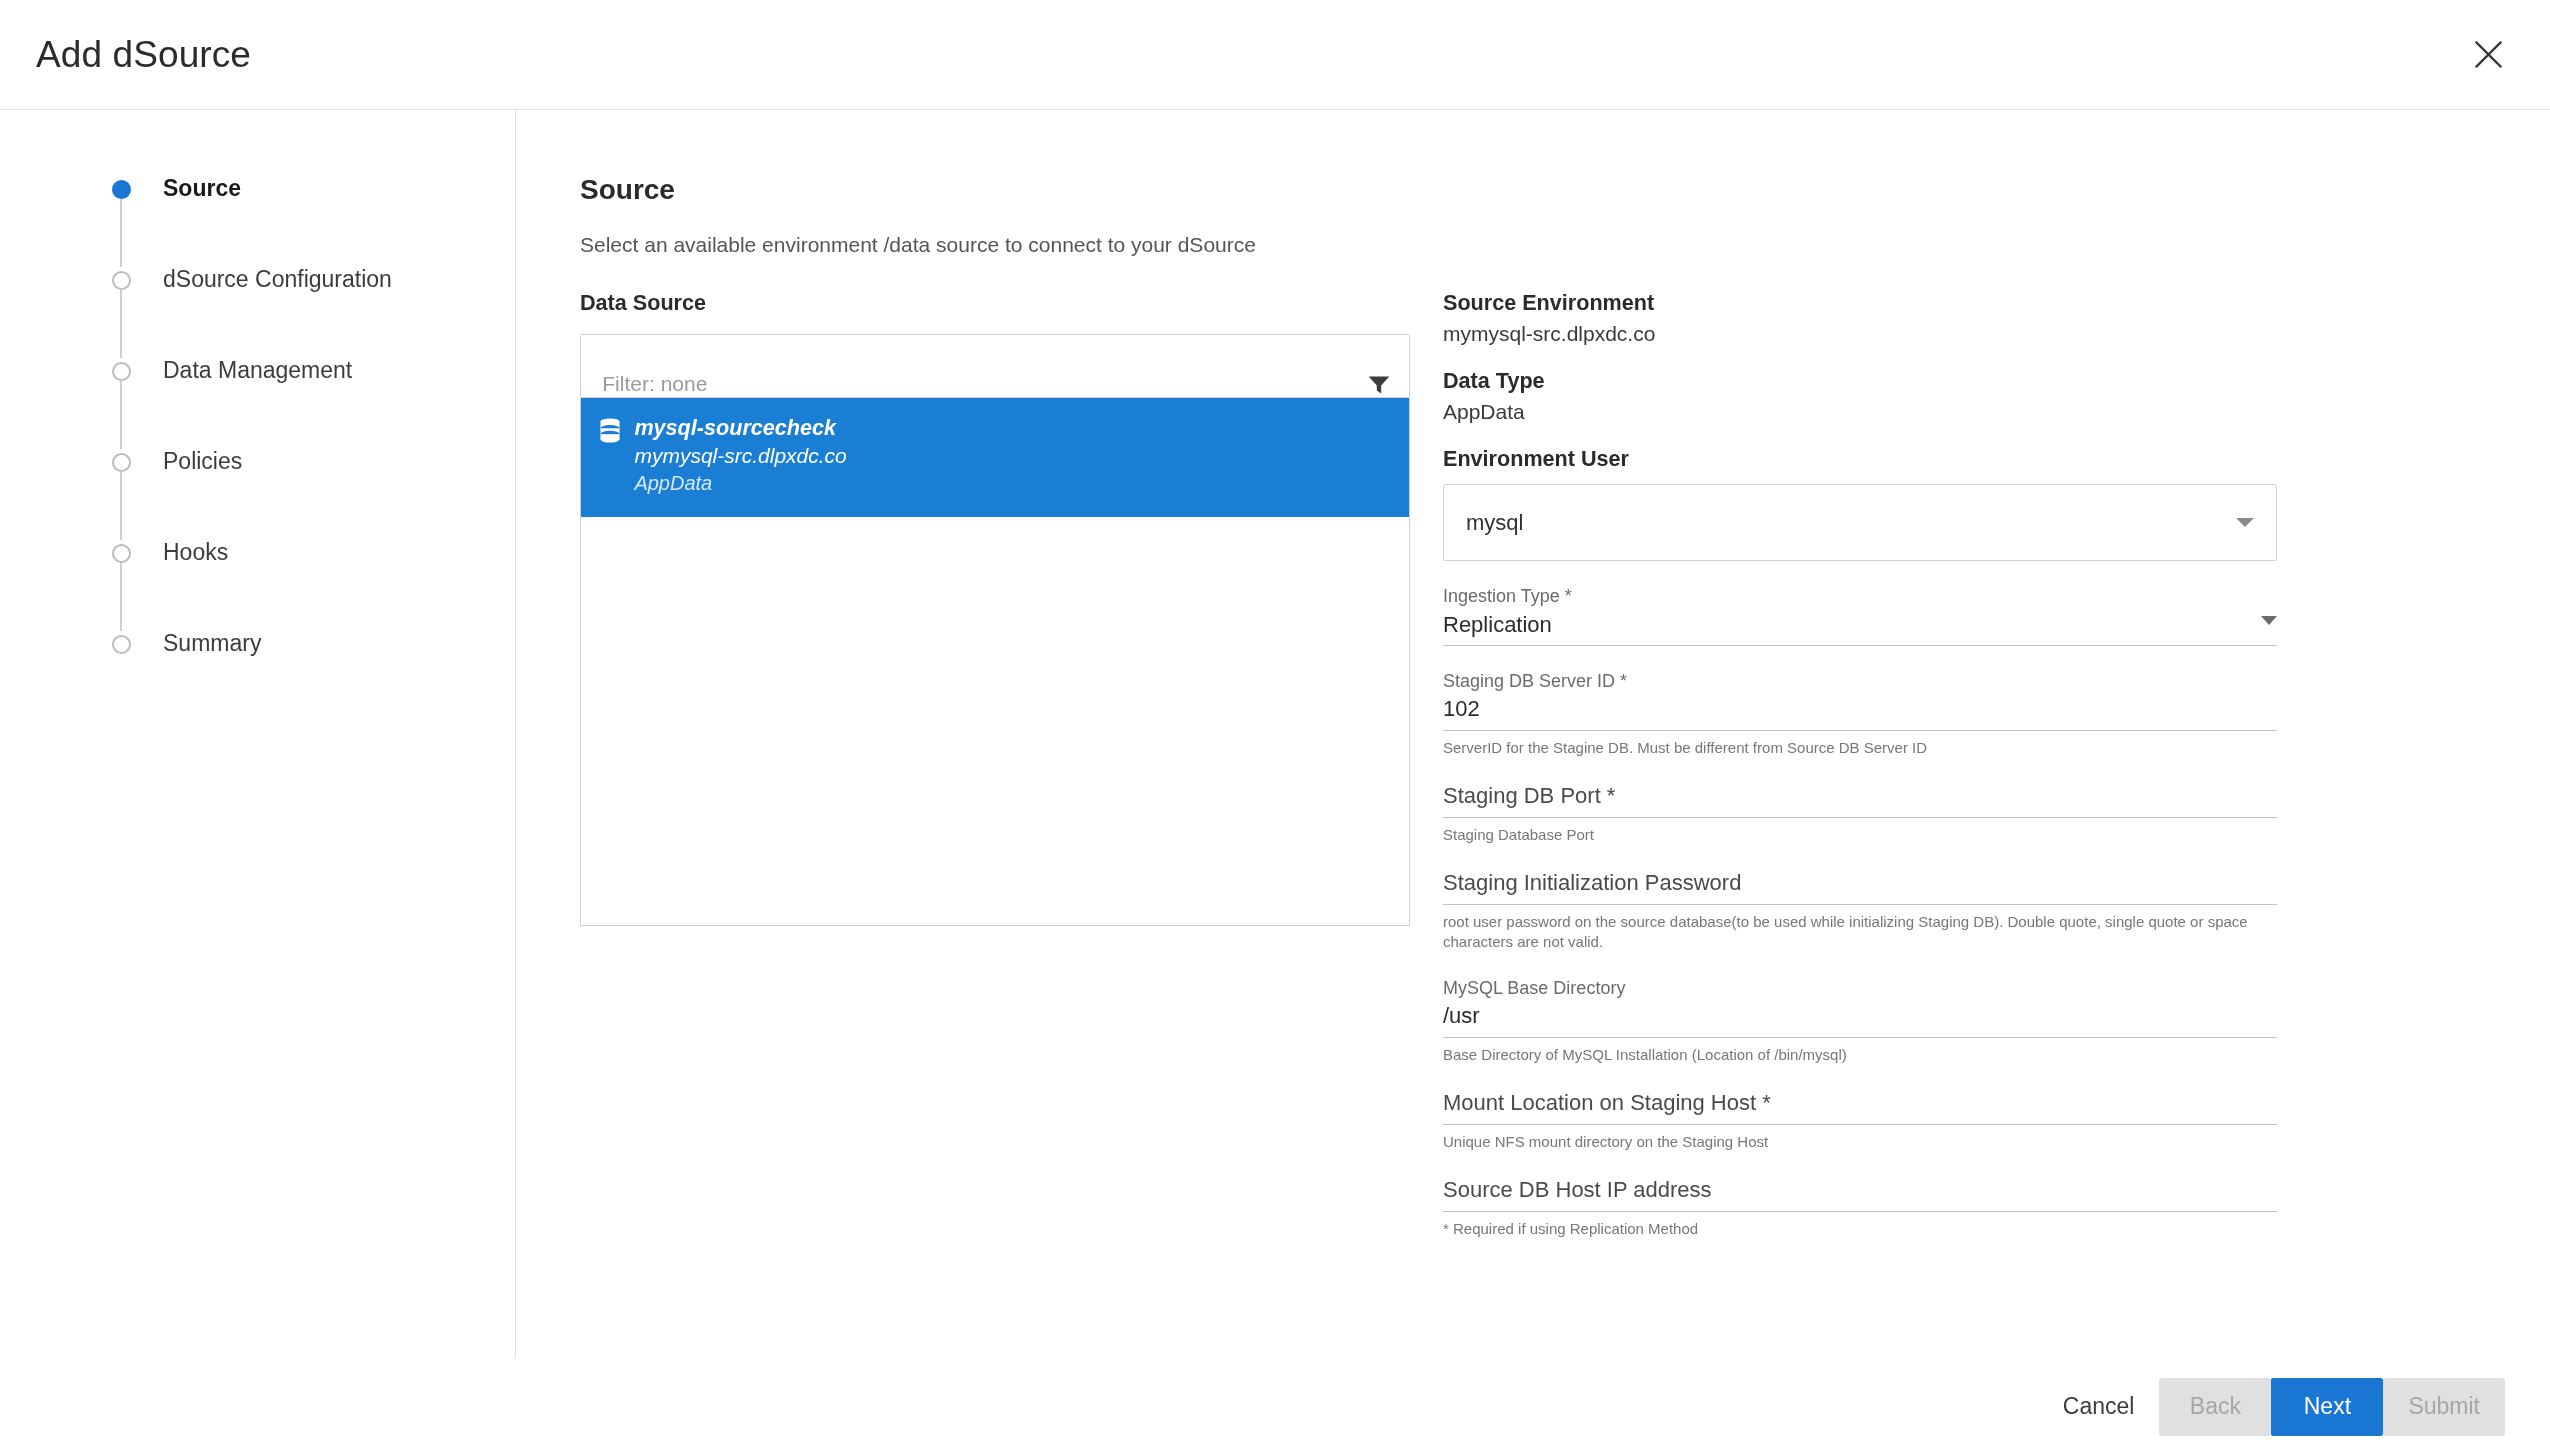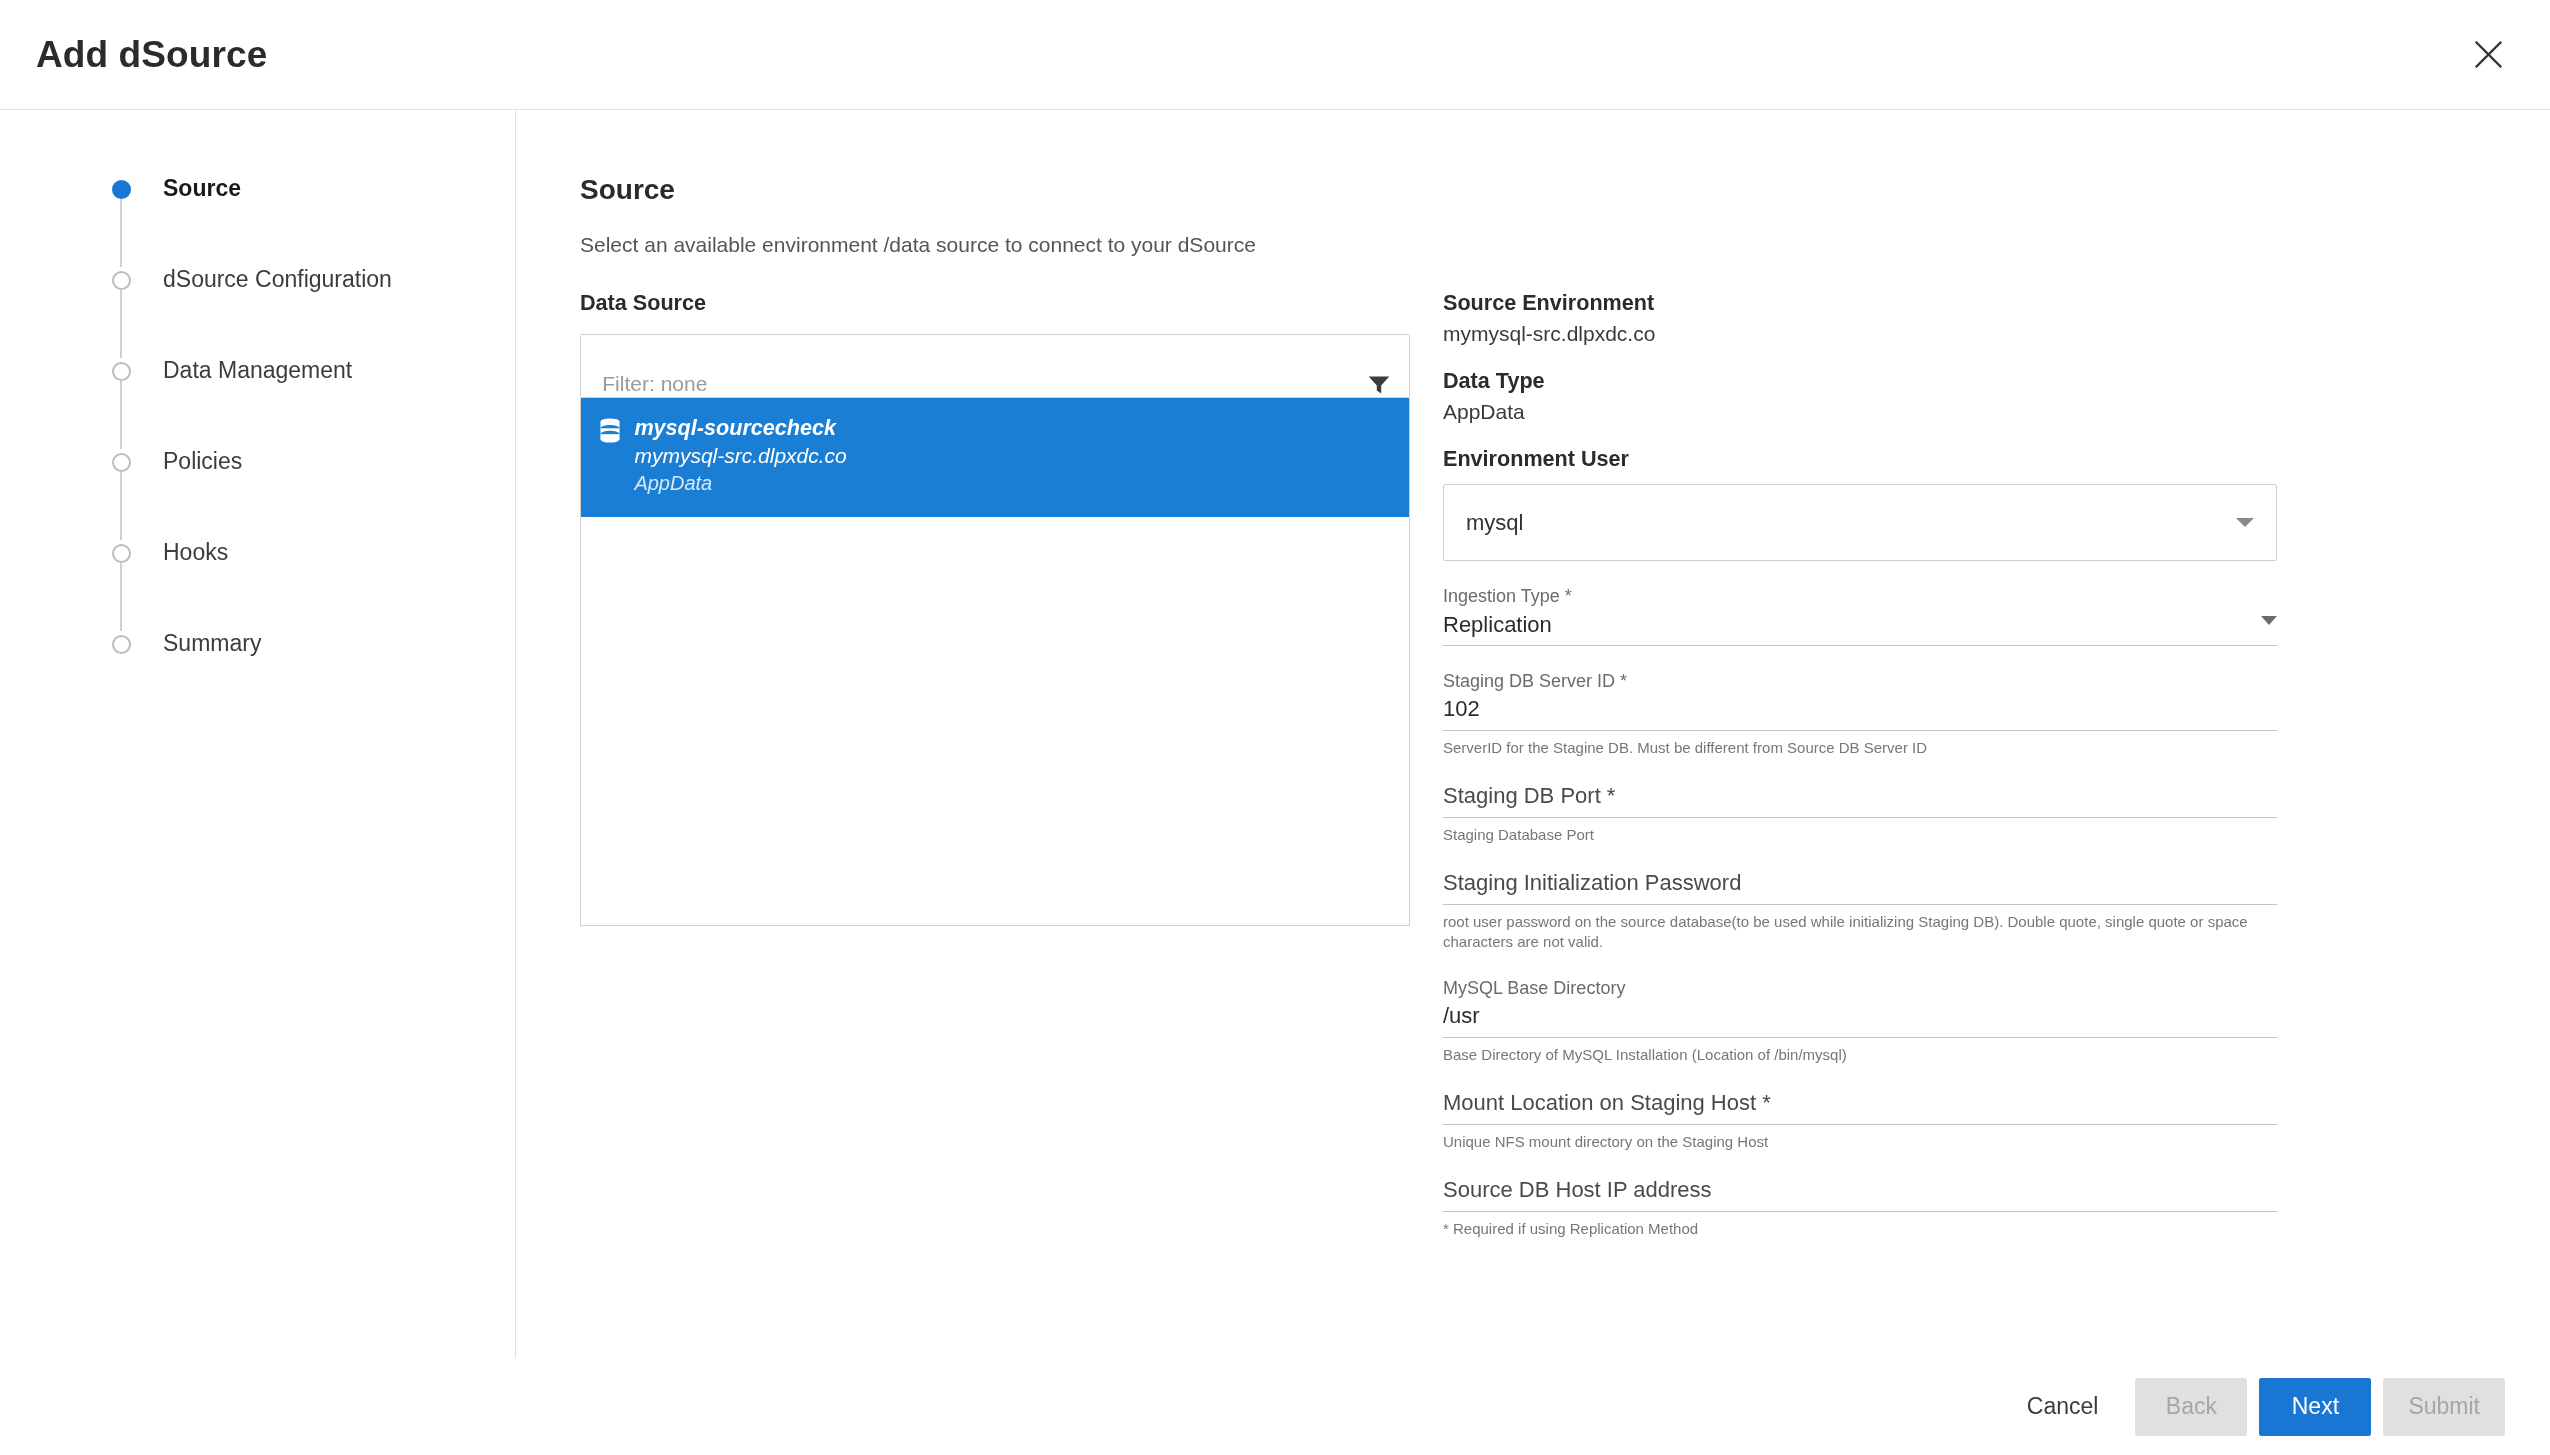--- a/index.html
+++ b/index.html
@@ -15,21 +15,21 @@
   
   .header {
     position: relative;
     height: 110px;
     border-bottom: 1.5px solid #e0e0e0;
     display: flex;
     align-items: center;
   }
   .header-title {
     font-size: 37px;
-    font-weight: 700;
+    font-weight: 400;
     color: #2b2b2b;
     margin-left: 36px;
     letter-spacing: 0.1px;
   }
   .close-btn {
     position: absolute;
     right: 36px;
     top: 28px;
     width: 52px; height: 52px;
     cursor: pointer;
@@ -240,21 +240,20 @@
     margin-bottom: 0;
   }
 
   
   .footer {
     height: 97px;
     display: flex;
     align-items: center;
     justify-content: flex-end;
     padding-right: 45px;
-    gap: 12px;
     background: #ffffff;
   }
   .btn {
     height: 58px;
     min-width: 112px;
     border: none;
     border-radius: 2.2px;
     font-size: 23px;
     font-family: "Liberation Sans", sans-serif;
     cursor: pointer;

